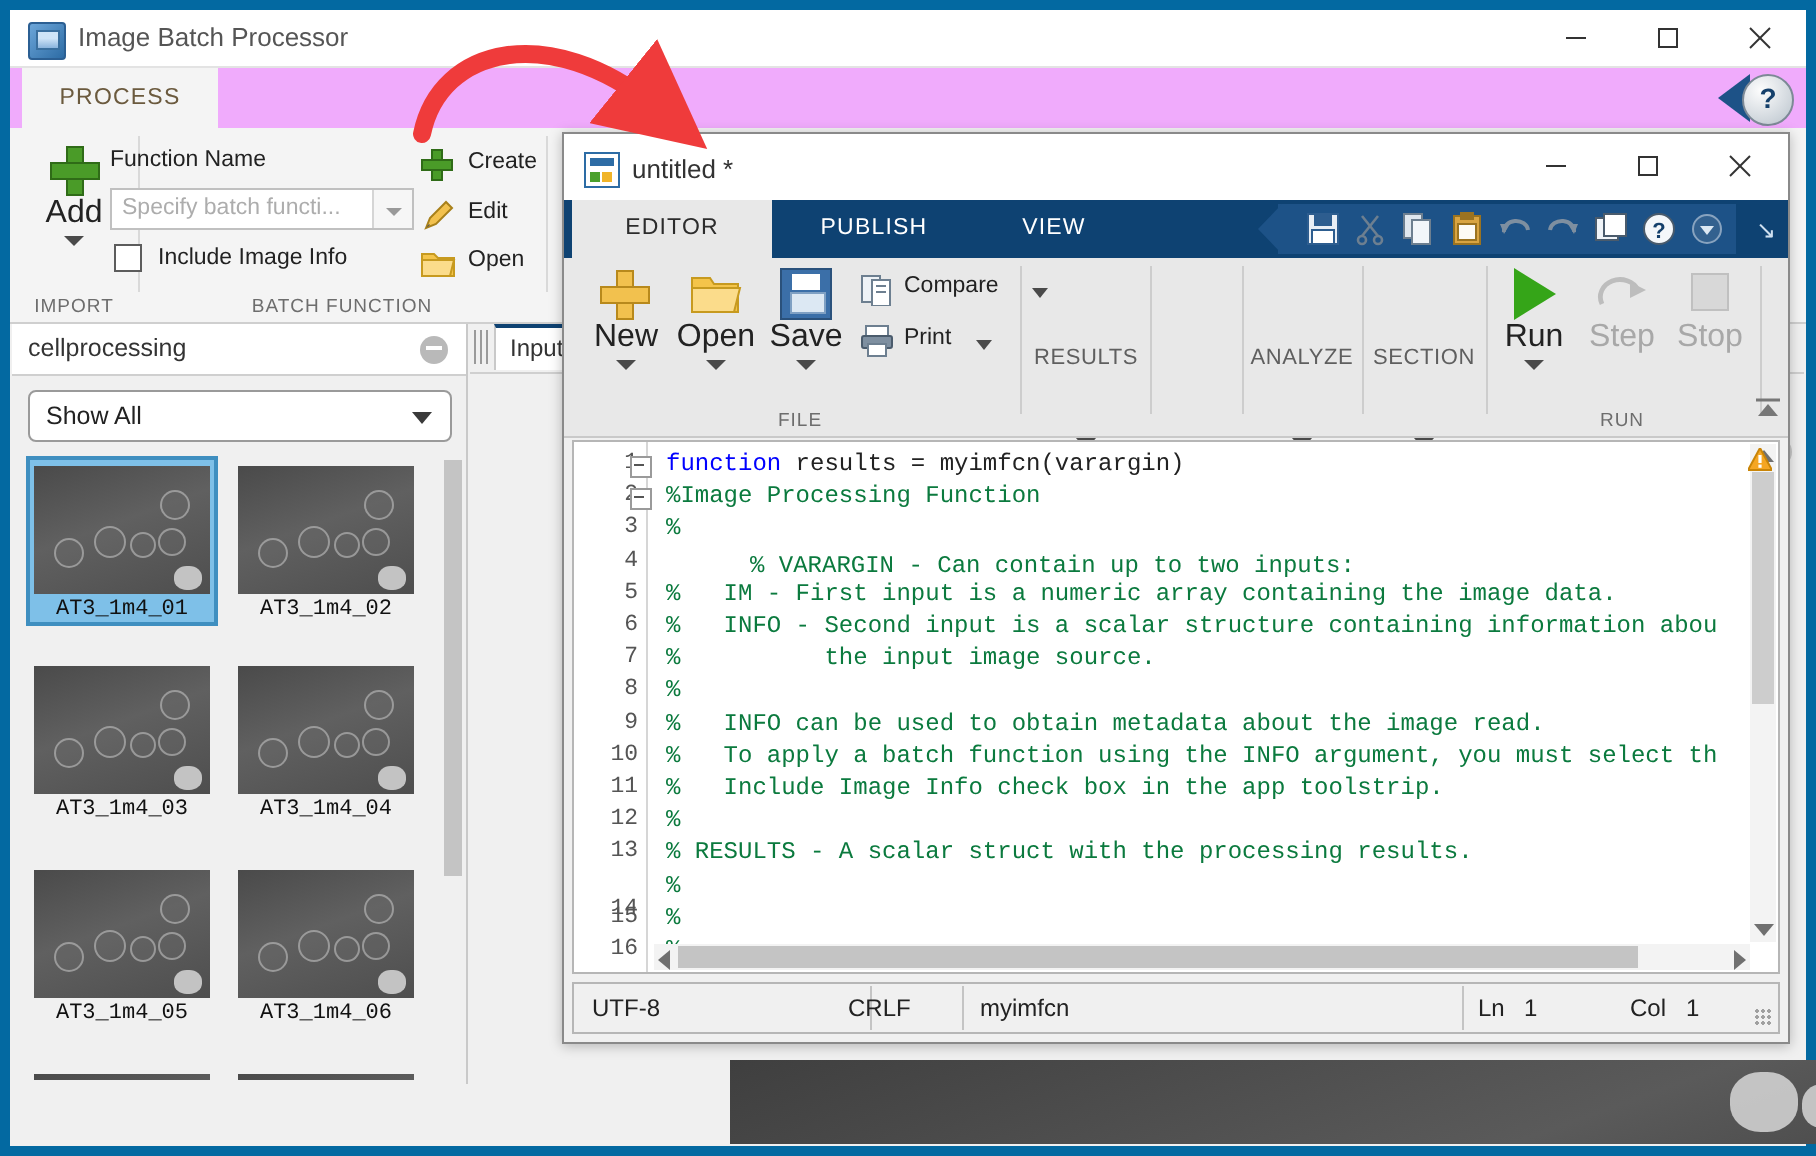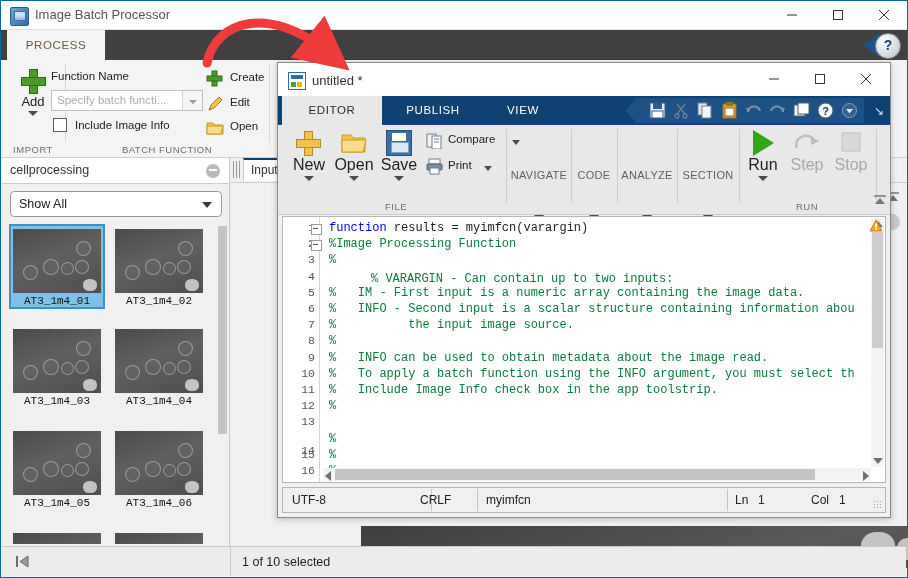--- a/index.html
+++ b/index.html
@@ -3,52 +3,52 @@
 <meta charset="utf-8">
 <style>
   html,body{margin:0;padding:0;}
   body{
     width:908px;height:578px;overflow:hidden;
     font-family:"Liberation Sans", sans-serif;
     font-size:12px;color:#222;background:#f0f0f0;
     -webkit-font-smoothing:antialiased;
   }
   .app{position:absolute;left:0;top:0;width:908px;height:578px;
-       border:1px solid #0369a1;box-sizing:border-box;background:#f0f0f0;}
+       border:5px solid #0369a1;box-sizing:border-box;background:#f0f0f0;}
 
   
   .titlebar{position:absolute;left:0;top:0;width:100%;height:29px;background:#fff;
             border-bottom:1px solid #e3e3e3;box-sizing:border-box;}
   .tb-icon{position:absolute;left:9px;top:6px;width:17px;height:17px;
            background:linear-gradient(135deg,#6ca6d9,#2d6ca5);border:1px solid #2b5f93;border-radius:2px;}
   .tb-icon:after{content:"";position:absolute;left:3px;top:3px;width:10px;height:8px;
            background:linear-gradient(180deg,#cfe4f7 40%,#8ab4dd);border:1px solid #3a6f9e;}
   .tb-title{position:absolute;left:34px;top:6px;font-size:13px;color:#555;}
   .wbtn{position:absolute;top:0;width:46px;height:28px;cursor:default;}
   .wbtn svg{position:absolute;left:50%;top:50%;transform:translate(-50%,-50%);}
   .wbtn.min{right:92px;}.wbtn.max{right:46px;}.wbtn.close{right:0px;}
 
   
-  .ribbon-tabs{position:absolute;left:0;top:29px;width:100%;height:30px;background:#404040;}
+  .ribbon-tabs{position:absolute;left:0;top:29px;width:100%;height:30px;background:#f0abfc;}
   .rtab{position:absolute;top:0;height:30px;line-height:30px;text-align:center;
         font-size:11.5px;letter-spacing:.6px;color:#fff;cursor:default;}
   .rtab.active{background:#f4f4f4;color:#6b5a3e;}
   .help-btn{position:absolute;right:6px;top:3px;width:24px;height:24px;border-radius:50%;
       background:radial-gradient(circle at 35% 30%,#fdfdfd,#b9c3cc);border:1px solid #7c8996;
       color:#15406b;font-size:14px;font-weight:bold;text-align:center;line-height:22px;cursor:default;}
   .help-tail{position:absolute;right:28px;top:3px;width:16px;height:24px;background:#1d5287;
       clip-path:polygon(100% 0,100% 100%,0 50%);}
 
   .ribbon{position:absolute;left:0;top:59px;width:100%;height:98px;background:#f4f4f4;
           border-bottom:1px solid #cfcfcf;box-sizing:border-box;}
   .rgroup-label{position:absolute;bottom:2px;font-size:9.5px;color:#6d6d6d;letter-spacing:.5px;text-align:center;}
   .vsep{position:absolute;top:4px;width:1px;height:78px;background:#d9d9d9;}
 
   .bigbtn{position:absolute;text-align:center;cursor:default;}
-  .bigbtn .lbl{font-size:13px;color:#222;display:block;}
+  .bigbtn .lbl{font-size:16px;color:#222;display:block;}
   .plusicon{position:relative;width:26px;height:26px;margin:0 auto;}
   .plusicon:before,.plusicon:after{content:"";position:absolute;background:#4a9b28;border:1px solid #2f6b17;}
   .plusicon:before{left:9px;top:1px;width:7px;height:23px;}
   .plusicon:after{left:1px;top:9px;width:23px;height:7px;}
   .caret{width:0;height:0;border-left:5px solid transparent;border-right:5px solid transparent;
          border-top:5px solid #4a4a4a;margin:2px auto 0;}
 
   .fieldlabel{position:absolute;font-size:11.5px;color:#222;}
   .combo{position:absolute;height:21px;background:#fff;border:1px solid #c0c0c0;box-sizing:border-box;}
   .combo .ph{position:absolute;left:5px;top:3px;font-size:11.5px;color:#adadad;}
@@ -371,30 +371,20 @@
           <path d="M7 5 L12 11 L2 11 Z" fill="#777"></path>
         </svg>
     </div>
     <div class="rp-dropcircle"></div>
     <div class="previewimg">
       <span class="blob" style="left:500px;top:6px;width:34px;height:30px;"></span>
       <span class="blob" style="left:536px;top:12px;width:22px;height:22px;"></span>
     </div>
   </div>
 
-  <div class="statusbar">
-    <div class="sb-first">
-      <svg width="13" height="13">
-          <rect x="0" y="1" width="2" height="11" fill="#6b6b6b"></rect>
-          <path d="M12 1 L12 12 L4 6.5 Z" fill="#9a9a9a" stroke="#6b6b6b"></path>
-        </svg>
-    </div>
-    <div class="sb-sep"></div>
-    <div class="sb-text">1 of 10 selected</div>
-  </div>
 
   <div class="editor">
 
     <div class="ed-title">
       <span class="ed-icon"></span>
       <span class="ed-name">untitled *</span>
       <div class="edbtn min">
         <svg width="12" height="12">
             <line x1="1" y1="6" x2="11" y2="6" stroke="#333" stroke-width="1"></line>
           </svg>
@@ -527,28 +517,24 @@
               <rect x="4" y="10" width="9" height="6" fill="#fff" stroke="#6d7f90"></rect>
             </svg>
         </span>
         <span class="el">Print</span>
         <span class="ec" style="left:58px;"></span>
       </div>
       <div class="ed-group-label" style="left:8px;width:220px;">FILE</div>
       <div class="ed-vsep" style="left:228px;"></div>
 
       <div class="gcol" style="left:230px;top:44px;width:62px;">
-        <span>NAVIGATE</span>
+        <span>RESULTS</span>
         <div class="gc"></div>
       </div>
       <div class="ed-vsep" style="left:293px;"></div>
-      <div class="gcol" style="left:295px;top:44px;width:42px;">
-        <span>CODE</span>
-        <div class="gc"></div>
-      </div>
       <div class="ed-vsep" style="left:339px;"></div>
       <div class="gcol" style="left:341px;top:44px;width:56px;">
         <span>ANALYZE</span>
         <div class="gc"></div>
       </div>
       <div class="ed-vsep" style="left:399px;"></div>
       <div class="gcol" style="left:401px;top:44px;width:58px;">
         <span>SECTION</span>
         <div class="gc"></div>
       </div>
@@ -615,20 +601,21 @@
           <div class="cl" style="top: 36.4px;"><span class="cm">%</span></div>
           <div class="cl" style="top: 55px; margin-left: 42px;"><span class="cm">% VARARGIN - Can contain up to two inputs:</span></div>
           <div class="cl" style="top: 68.8px;"><span class="cm">%   IM - First input is a numeric array containing the image data.</span></div>
           <div class="cl" style="top: 85px;"><span class="cm">%   INFO - Second input is a scalar structure containing information abou</span></div>
           <div class="cl" style="top: 101.2px;"><span class="cm">%          the input image source.</span></div>
           <div class="cl" style="top: 117.4px;"><span class="cm">%</span></div>
           <div class="cl" style="top: 133.6px;"><span class="cm">%   INFO can be used to obtain metadata about the image read.</span></div>
           <div class="cl" style="top: 149.8px;"><span class="cm">%   To apply a batch function using the INFO argument, you must select th</span></div>
           <div class="cl" style="top: 166px;"><span class="cm">%   Include Image Info check box in the app toolstrip.</span></div>
           <div class="cl" style="top: 182.2px;"><span class="cm">%</span></div>
+          <div class="cl" style="top: 198.4px;"><span class="cm">% RESULTS - A scalar struct with the processing results.</span></div>
           <div class="cl" style="top: 214.6px;"><span class="cm">%</span></div>
           <div class="cl" style="top: 230.8px;"><span class="cm">%</span></div>
           <div class="cl" style="top: 247px;"><span class="cm">%</span></div>
         </div>
       <div class="ed-vscroll">
         <span class="up"></span>
         <span class="bar"></span>
         <span class="dn"></span>
       </div>
       <div class="ed-hscroll">

